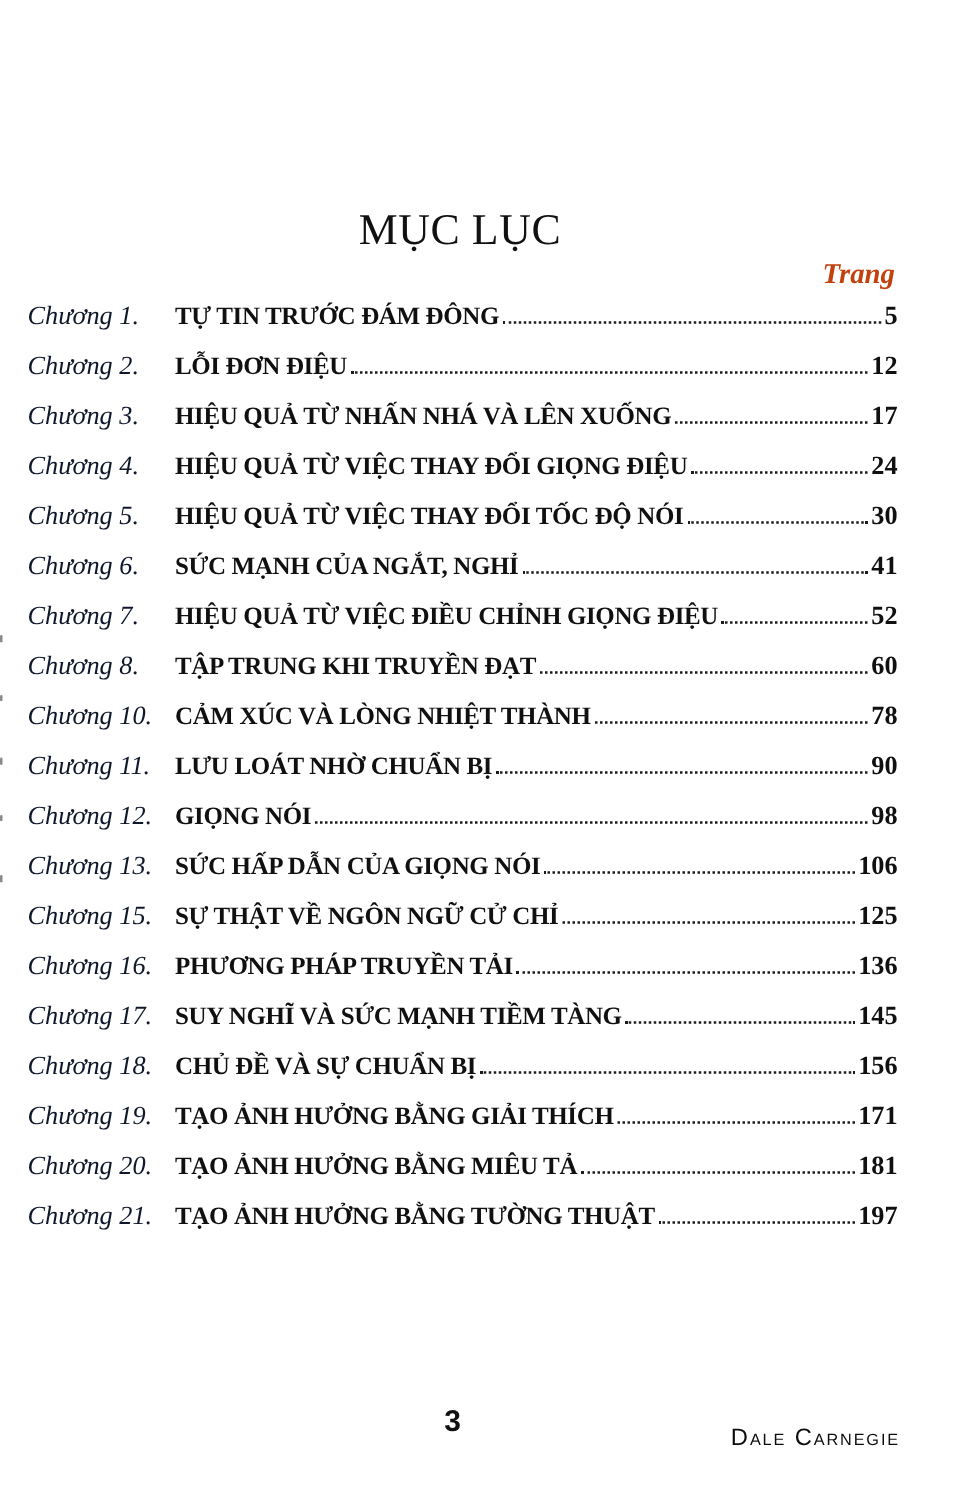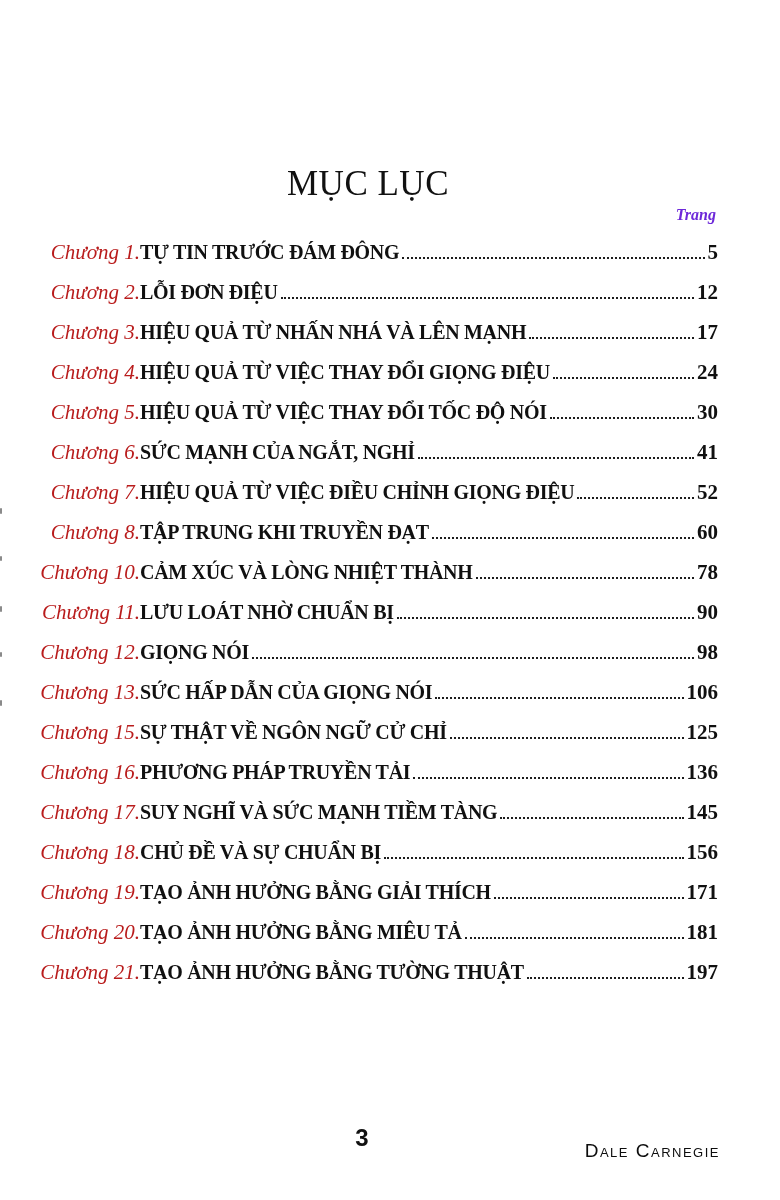--- a/index.html
+++ b/index.html
@@ -24,43 +24,42 @@
     text-align: center;
     font-size: 35px;
     font-weight: normal;
     letter-spacing: 0.5px;
     color: #111111;
   }
   .col-header {
     position: absolute;
     top: 206px;
     right: 64px;
-    font-size: 16px;
+    font-size: 23px;
     font-weight: bold;
     font-style: italic;
-    color: #6d28d9;
+    color: #c2410c;
   }
   .toc {
     position: absolute;
     top: 240px;
     left: 22px;
     right: 62px;
   }
   .toc-row {
     display: flex;
     align-items: baseline;
     height: 40px;
   }
   .chap {
     flex: none;
     width: 118px;
     font-style: italic;
     font-size: 21px;
-    color: #b91c1c;
-    text-align: right;
+    color: #0f172a;
   }
   .entry-title {
     flex: none;
     font-weight: bold;
     font-size: 20px;
     letter-spacing: -0.3px;
     white-space: nowrap;
     color: #101010;
   }
   .dots {
@@ -132,21 +131,21 @@
 
   <div class="toc-row">
     <span class="chap">Chương 2.</span>
     <span class="entry-title">LỖI ĐƠN ĐIỆU</span>
     <span class="dots"></span>
     <span class="pg">12</span>
   </div>
 
   <div class="toc-row">
     <span class="chap">Chương 3.</span>
-    <span class="entry-title">HIỆU QUẢ TỪ NHẤN NHÁ VÀ LÊN MẠNH</span>
+    <span class="entry-title">HIỆU QUẢ TỪ NHẤN NHÁ VÀ LÊN XUỐNG</span>
     <span class="dots"></span>
     <span class="pg">17</span>
   </div>
 
   <div class="toc-row">
     <span class="chap">Chương 4.</span>
     <span class="entry-title">HIỆU QUẢ TỪ VIỆC THAY ĐỔI GIỌNG ĐIỆU</span>
     <span class="dots"></span>
     <span class="pg">24</span>
   </div>

